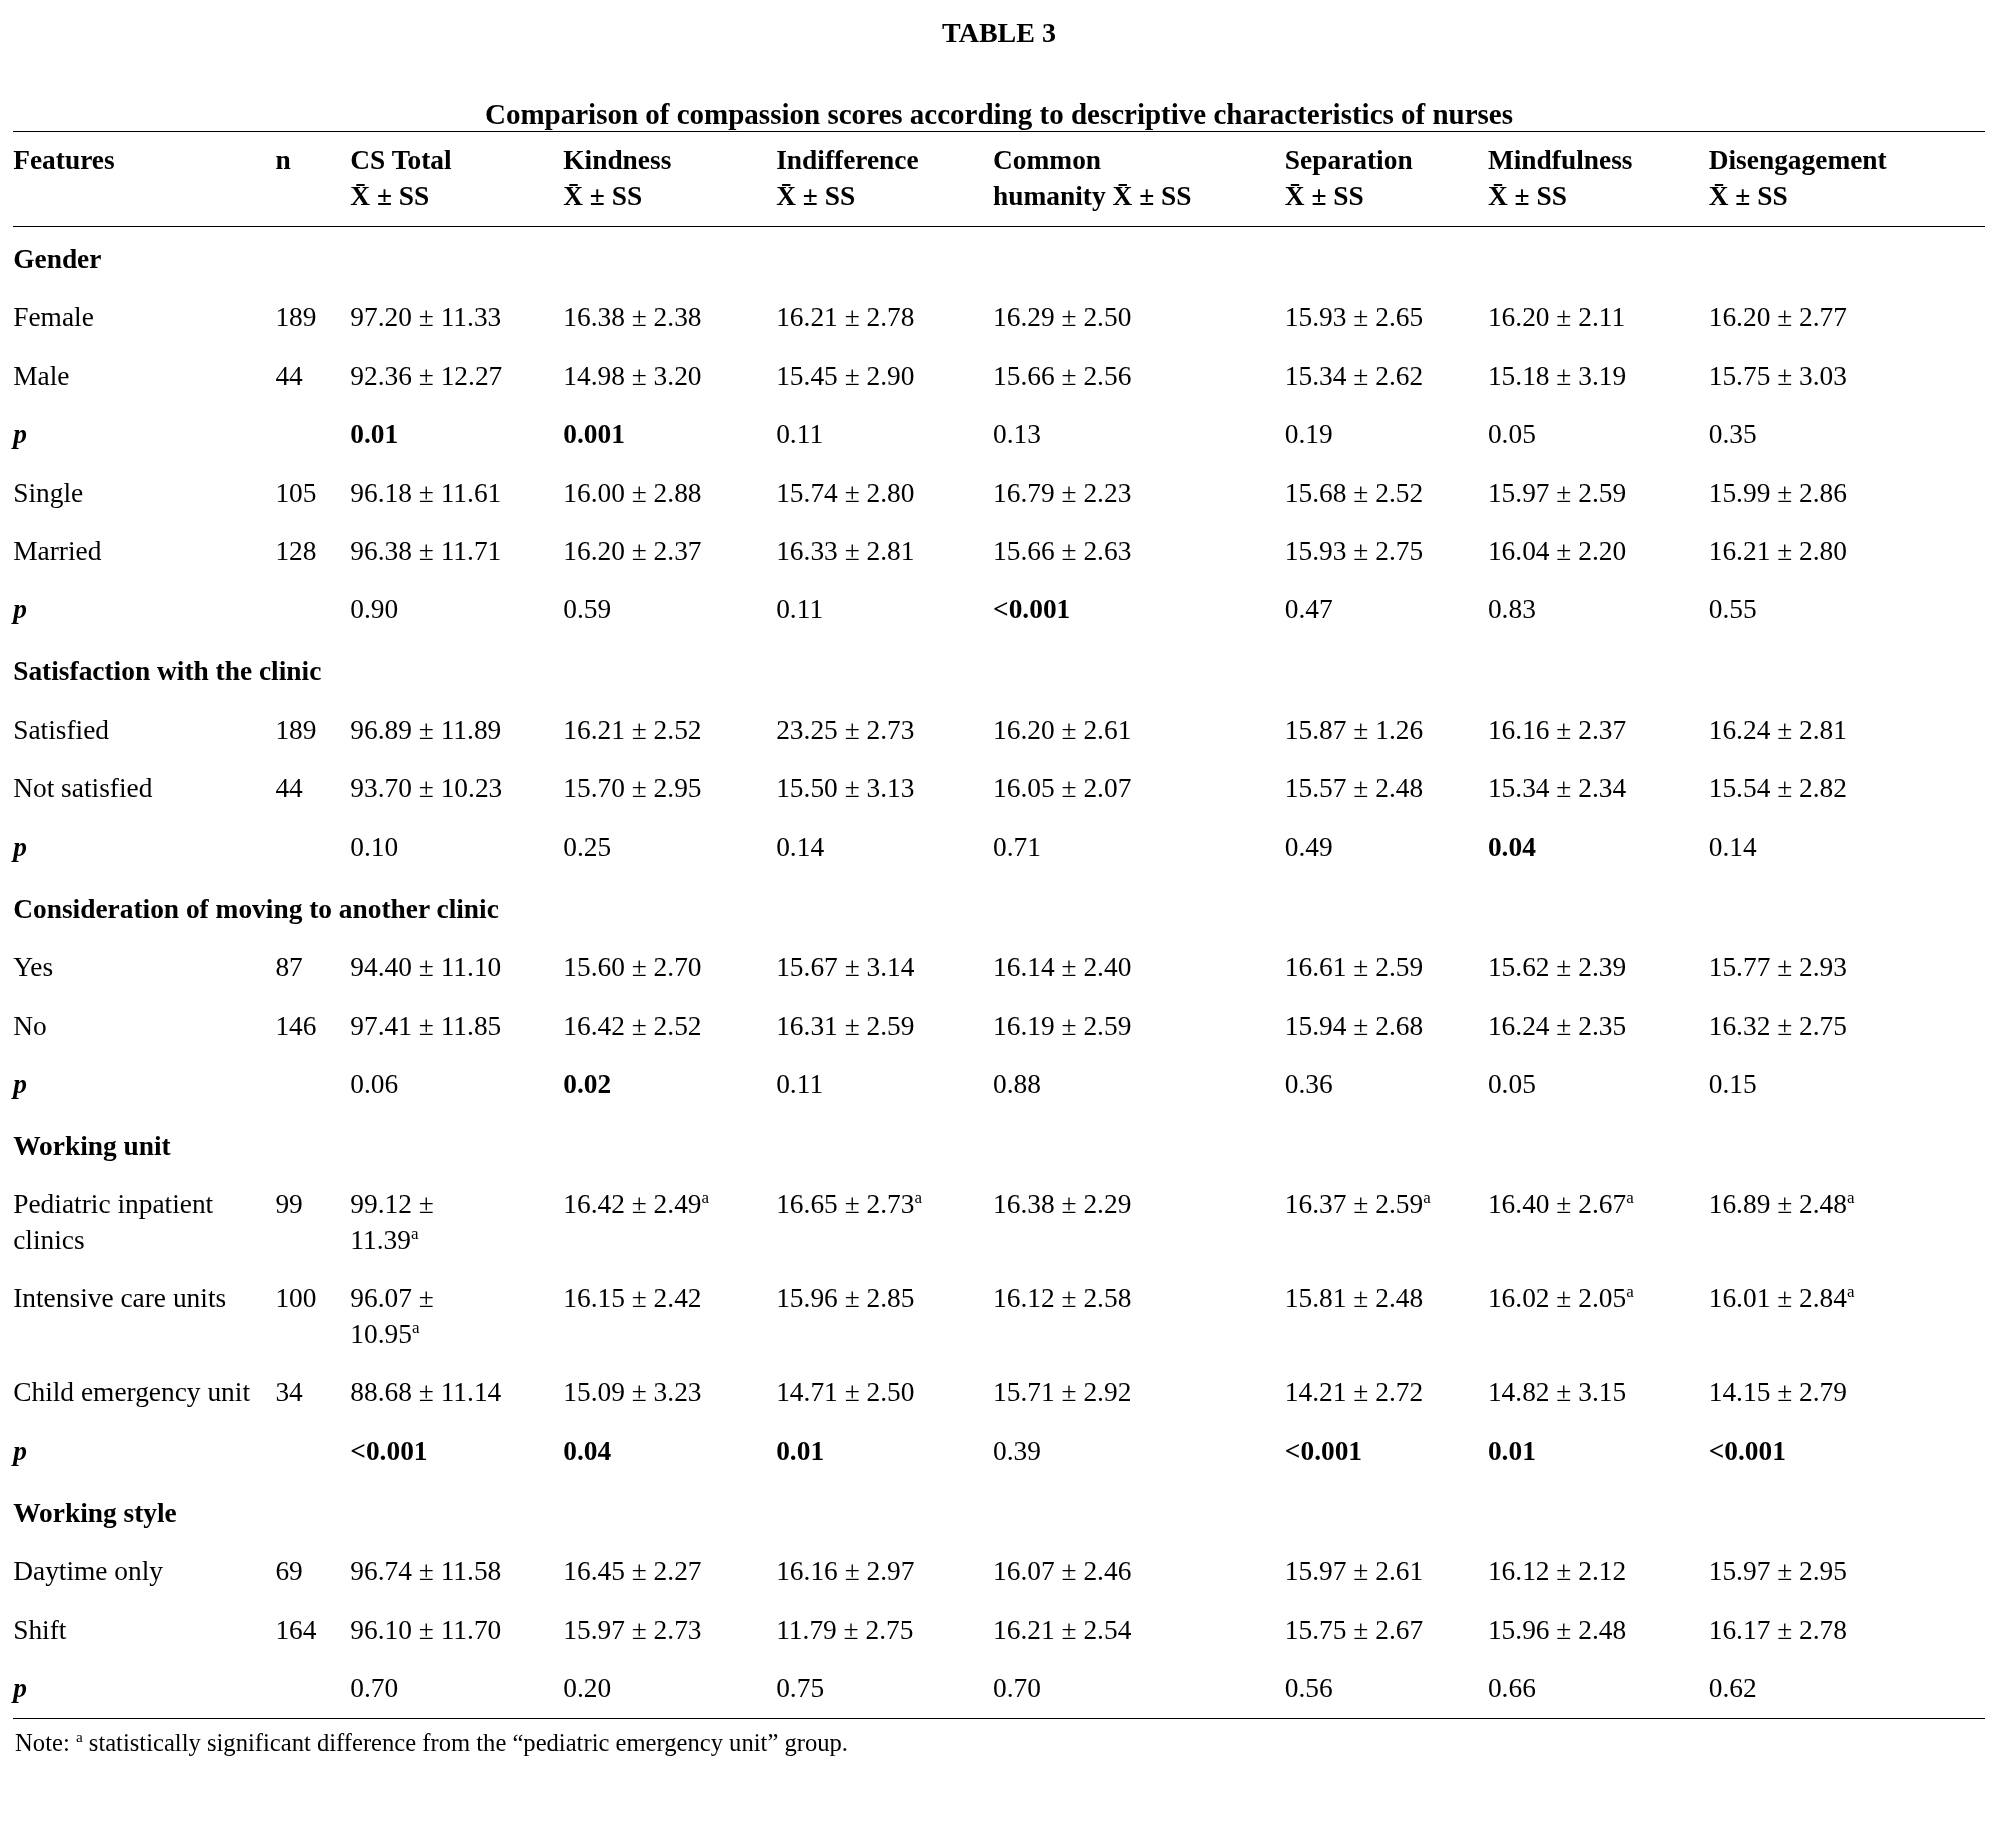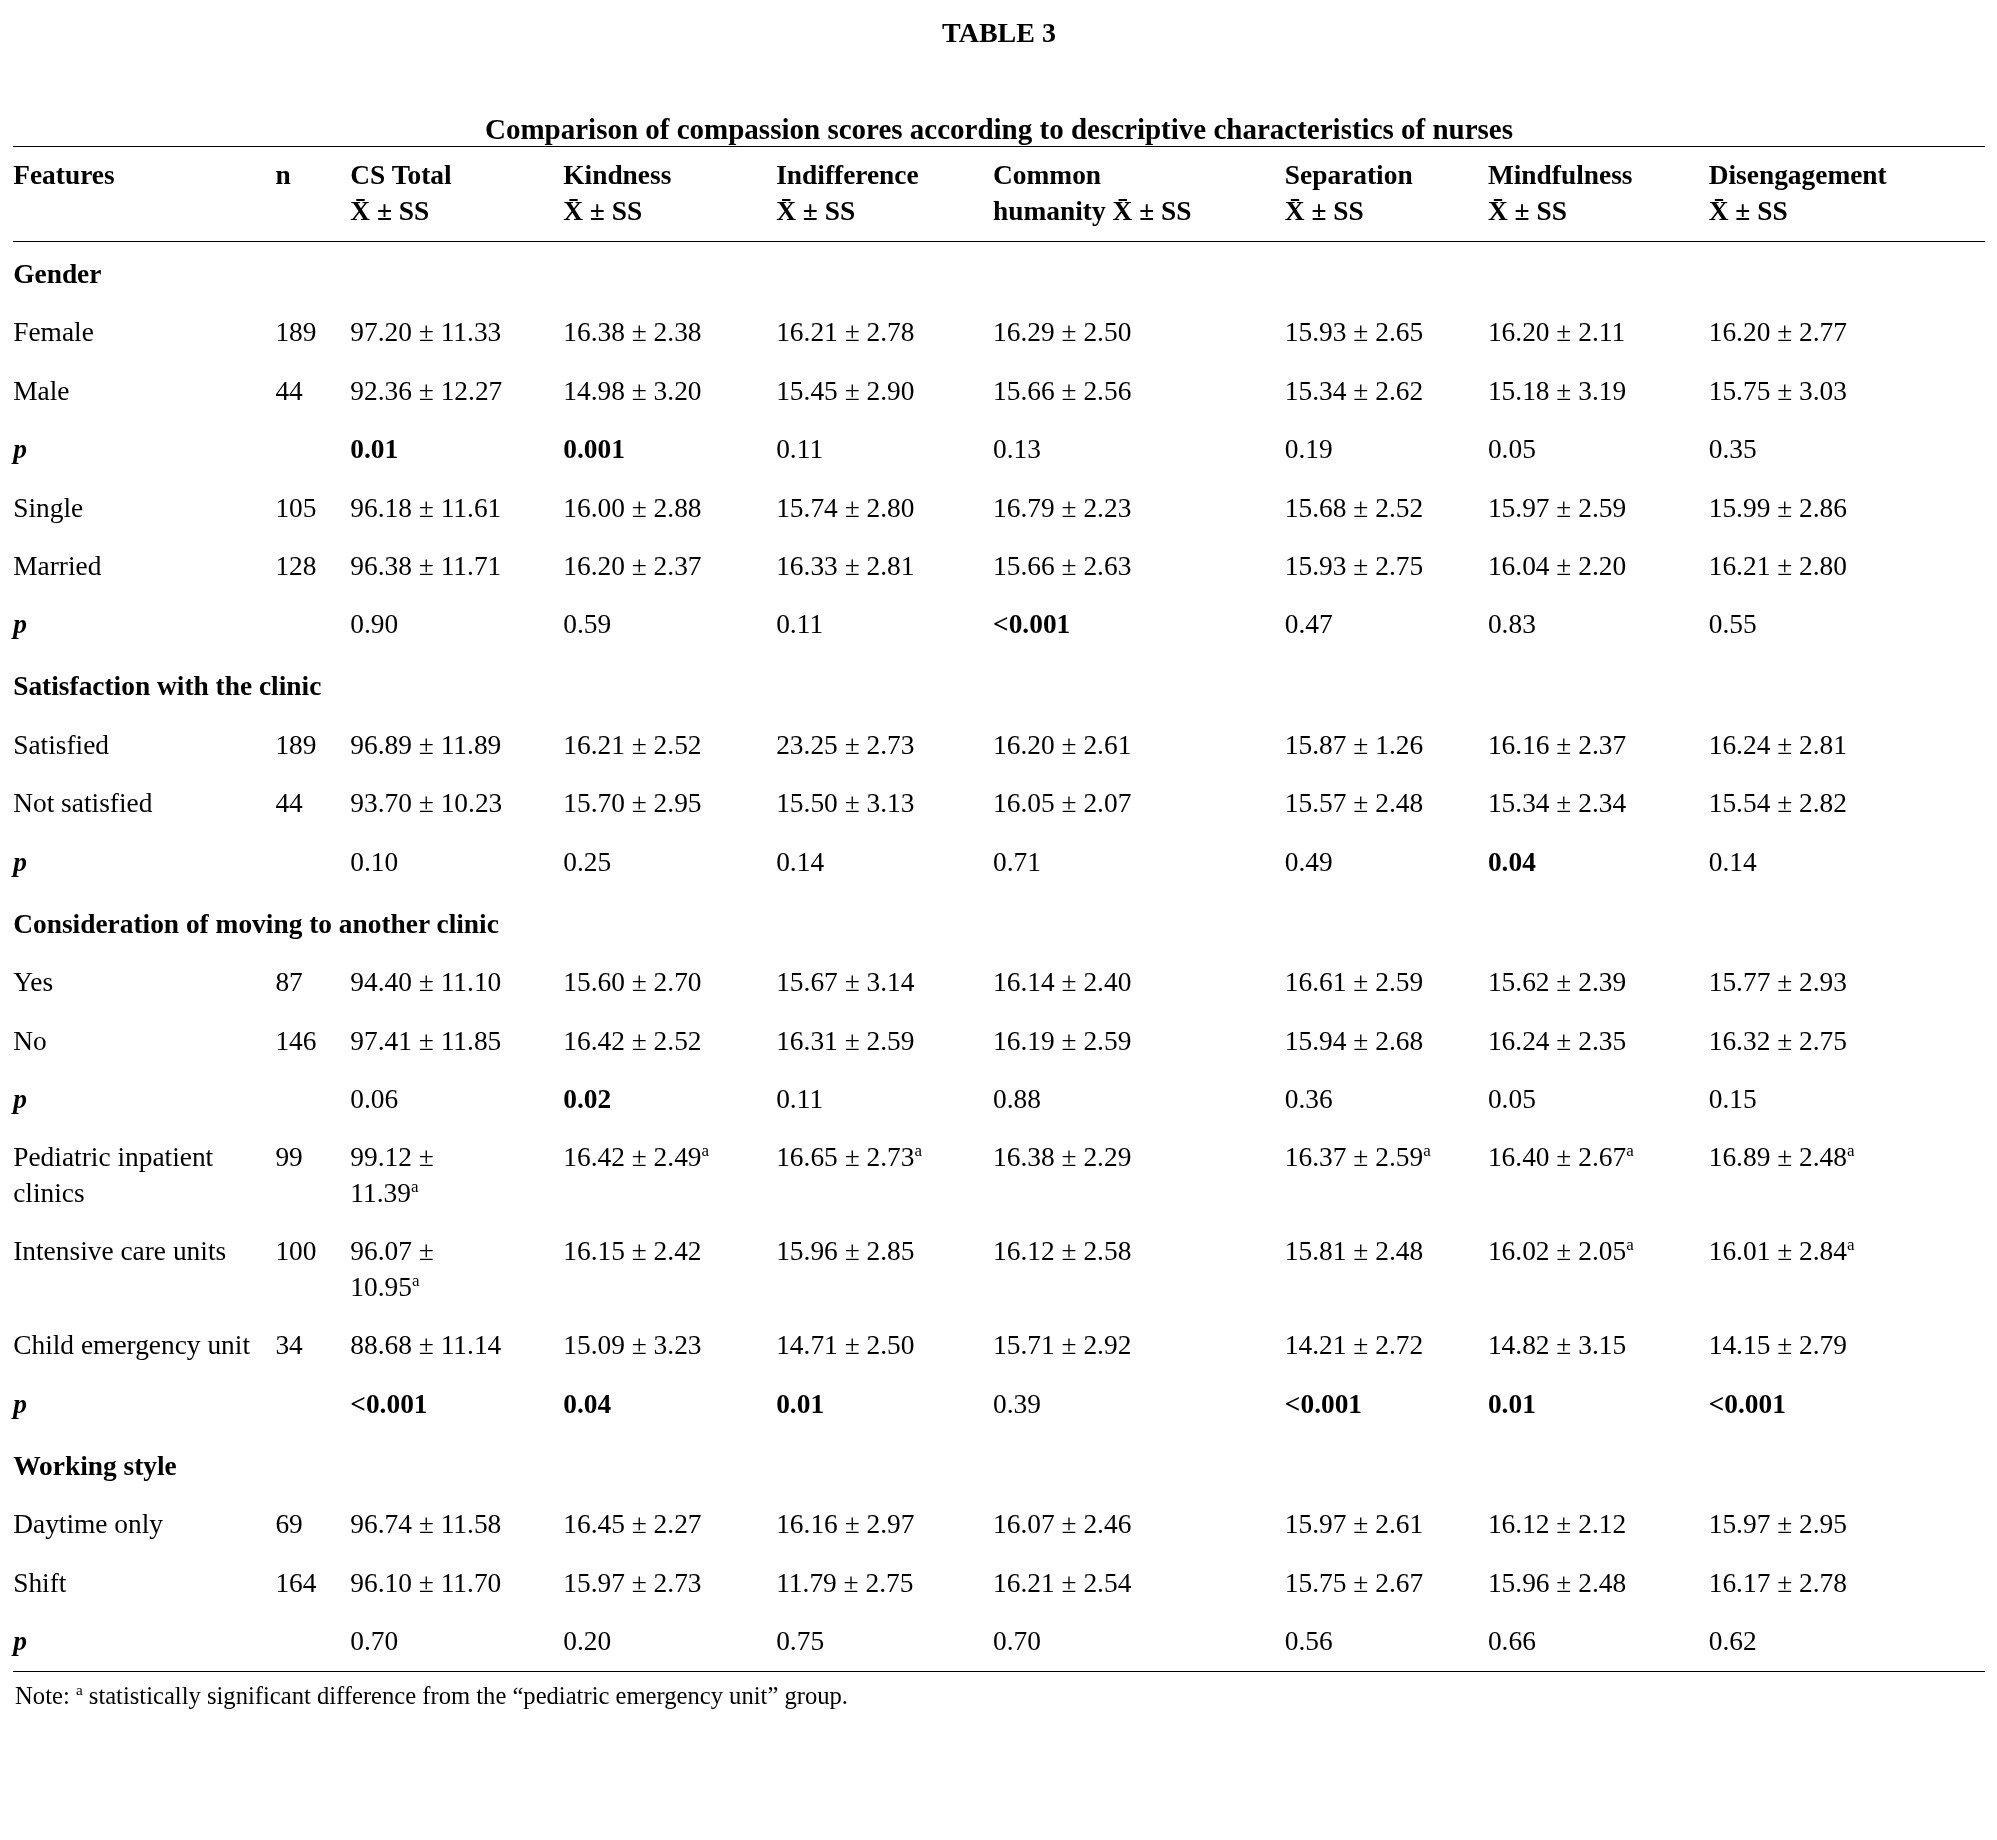--- a/index.html
+++ b/index.html
@@ -10,21 +10,21 @@
     color: #000000;
     font-family: "Liberation Serif", "DejaVu Serif", serif;
     font-size: 27.4px;
   }
   .page { padding: 13.2px 13.2px 9.5px 13.2px; }
   .table-label {
     text-align: center;
     font-weight: bold;
     font-size: 28px;
     margin-top: 3.8px;
-    margin-bottom: 64px;
+    margin-bottom: 49px;
   }
   .table-title {
     text-align: center;
     font-weight: bold;
     font-size: 29px;
   }
   table {
     width: 100%;
     border-collapse: collapse;
     table-layout: fixed;
@@ -234,20 +234,23 @@
           <td></td>
           <td><span>0.06</span></td>
           <td><span class="bold">0.02</span></td>
           <td><span>0.11</span></td>
           <td><span>0.88</span></td>
           <td><span>0.36</span></td>
           <td><span>0.05</span></td>
           <td><span>0.15</span></td>
         </tr>
         <tr>
+          <td colspan="9" class="section-header">Working unit</td>
+        </tr>
+        <tr>
           <td>Pediatric inpatient clinics</td>
           <td>99</td>
           <td><span>99.12 ±<br>11.39<sup>a</sup></span></td>
           <td><span>16.42 ± 2.49<sup>a</sup></span></td>
           <td><span>16.65 ± 2.73<sup>a</sup></span></td>
           <td><span>16.38 ± 2.29</span></td>
           <td><span>16.37 ± 2.59<sup>a</sup></span></td>
           <td><span>16.40 ± 2.67<sup>a</sup></span></td>
           <td><span>16.89 ± 2.48<sup>a</sup></span></td>
         </tr>

